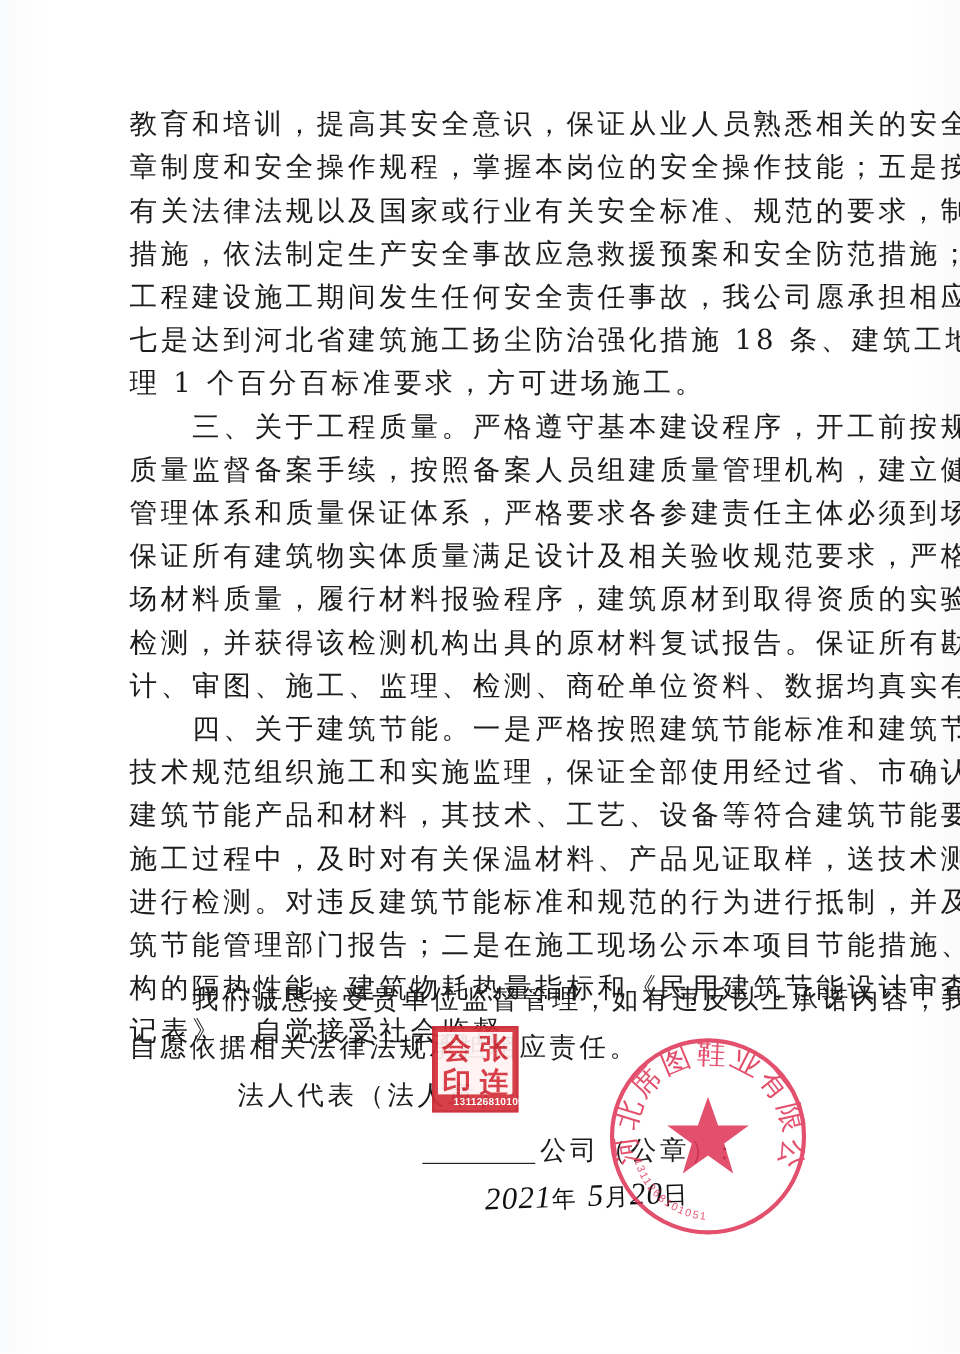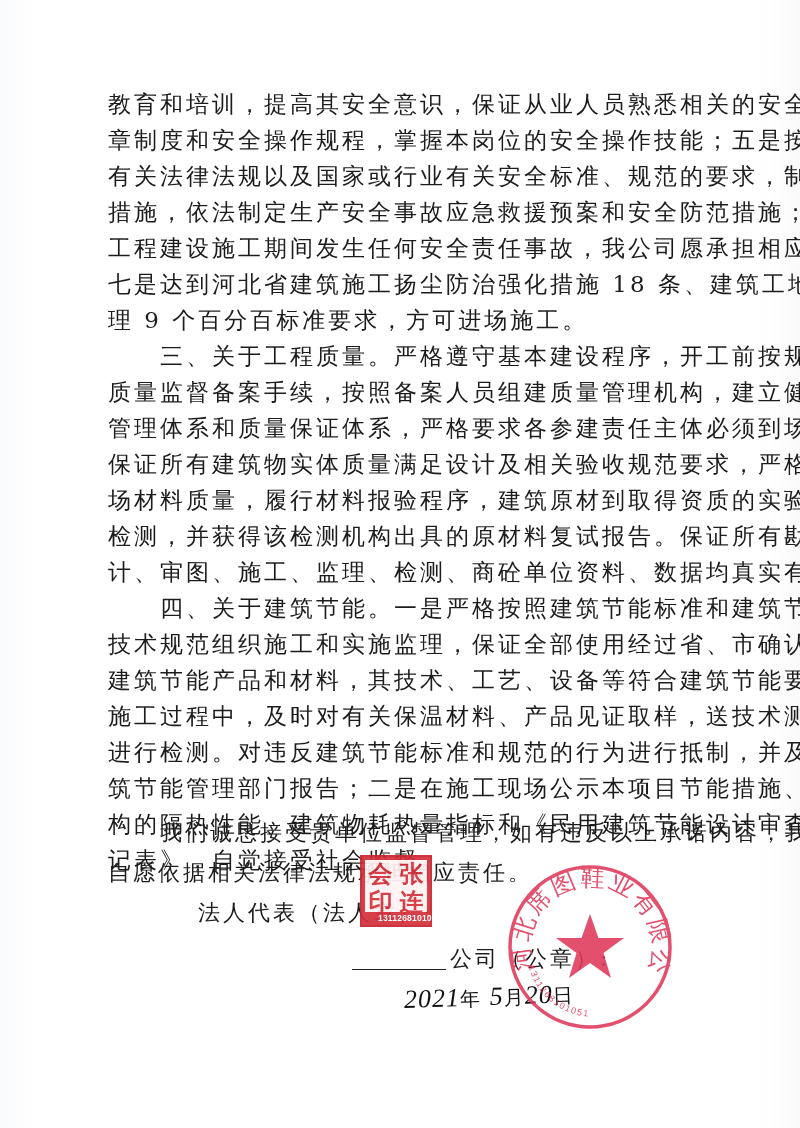--- a/index.html
+++ b/index.html
@@ -66,21 +66,21 @@
 <div class="page">
 
   <div class="body-text">
     <div>
       <span class="line">教育和培训，提高其安全意识，保证从业人员熟悉相关的安全生产规</span>
       <span class="line">章制度和安全操作规程，掌握本岗位的安全操作技能；五是按照国家</span>
       <span class="line">有关法律法规以及国家或行业有关安全标准、规范的要求，制定防范</span>
       <span class="line">措施，依法制定生产安全事故应急救援预案和安全防范措施； 六是</span>
       <span class="line">工程建设施工期间发生任何安全责任事故，我公司愿承担相应责任；</span>
       <span class="line">七是达到河北省建筑施工扬尘防治强化措施 18 条、建筑工地扬尘治</span>
-      <span class="line">理 9 个百分百标准要求，方可进场施工。</span>
+      <span class="line">理 1 个百分百标准要求，方可进场施工。</span>
     </div>
     <div>
       <span class="line indent">三、关于工程质量。严格遵守基本建设程序，开工前按规定办理</span>
       <span class="line">质量监督备案手续，按照备案人员组建质量管理机构，建立健全质量</span>
       <span class="line">管理体系和质量保证体系，严格要求各参建责任主体必须到场履职，</span>
       <span class="line">保证所有建筑物实体质量满足设计及相关验收规范要求，严格控制进</span>
       <span class="line">场材料质量，履行材料报验程序，建筑原材到取得资质的实验室进行</span>
       <span class="line">检测，并获得该检测机构出具的原材料复试报告。保证所有勘察、设</span>
       <span class="line">计、审图、施工、监理、检测、商砼单位资料、数据均真实有效。</span>
     </div>

